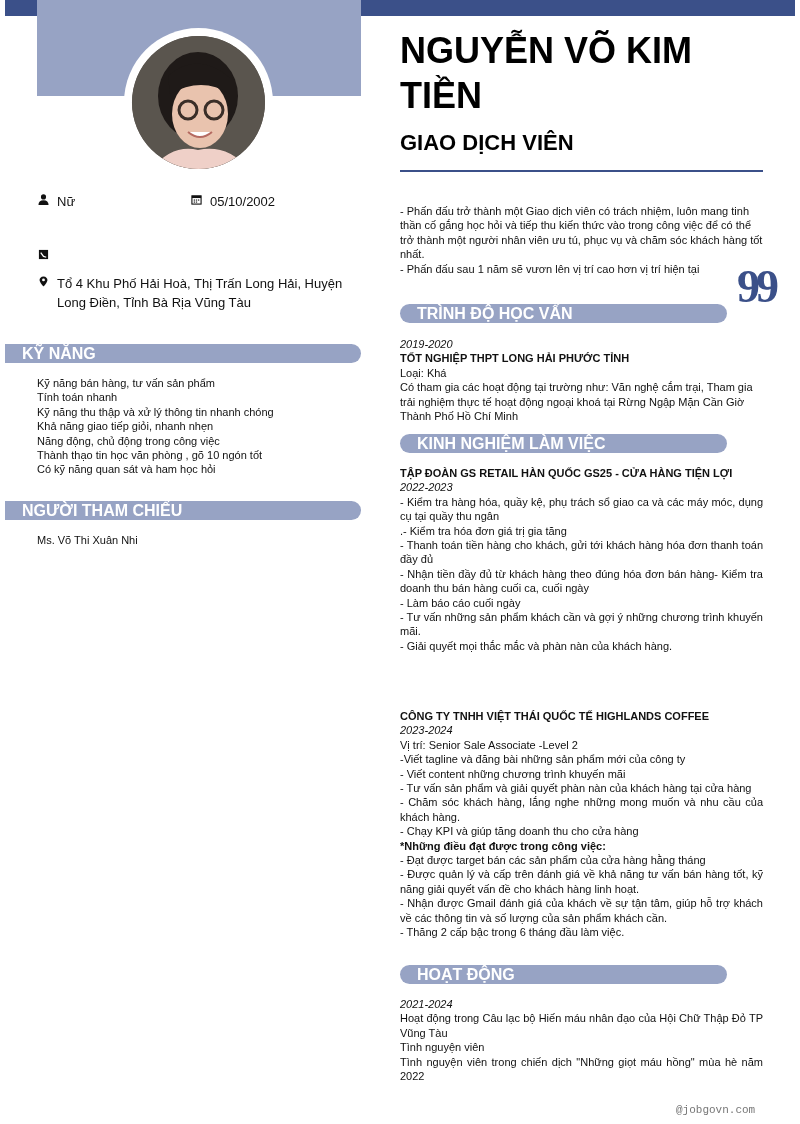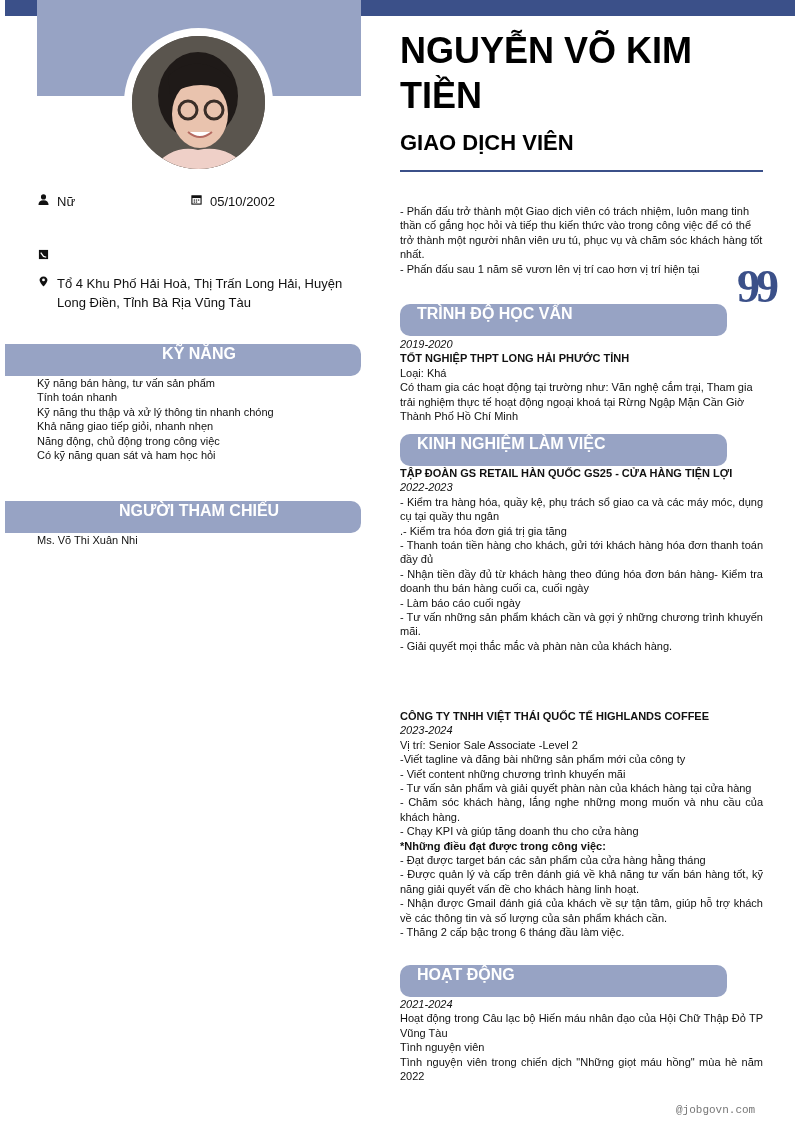--- a/index.html
+++ b/index.html
@@ -12,22 +12,22 @@
   .avatar-ring { position: absolute; left: 124px; top: 28px; width: 149px; height: 149px; border-radius: 50%; background: #ffffff; }
   .avatar { position: absolute; left: 132px; top: 36px; width: 133px; height: 133px; border-radius: 50%; overflow: hidden;
     background: radial-gradient(circle at 50% 45%, #e8c6b4 0 22%, #2a2220 23% 40%, #5c5650 41% 100%); }
   .avatar svg { width: 100%; height: 100%; display: block; }
 
   .info-row { position: absolute; font-size: 13px; color: #111; display: flex; align-items: flex-start; }
   .info-row .icon { width: 12px; height: 14px; margin-right: 8px; display: inline-flex; align-items: center; justify-content: center; flex-shrink: 0; }
   .info-row .icon svg { width: 11px; height: 11px; }
   .info-row .txt { line-height: 19px; }
 
-  .section-bar { position: absolute; background: #97a3c4; color: #fff; font-weight: bold; font-size: 16px; line-height: 19px; height: 32px; }
-  .left-bar { left: 5px; width: 356px; border-radius: 0 10px 10px 0; padding-left: 32px; text-align: center; }
+  .section-bar { position: absolute; background: #97a3c4; color: #fff; font-weight: bold; font-size: 16px; line-height: 19px; height: 19px; }
+  .left-bar { left: 5px; width: 356px; border-radius: 0 10px 10px 0; padding-left: 17px; }
   .right-bar { left: 400px; width: 327px; border-radius: 10px; padding-left: 17px; }
 
   .list-small { position: absolute; font-size: 11px; line-height: 14.4px; color: #111; }
 
   .name { position: absolute; left: 400px; top: 28px; width: 380px; font-size: 36px; font-weight: bold; line-height: 45px; color: #000; }
   .job-title { position: absolute; left: 400px; top: 130px; font-size: 22px; font-weight: bold; color: #000; }
   .divider { position: absolute; left: 400px; top: 170px; width: 363px; height: 2px; background: #3b5089; }
 
   .objective { position: absolute; left: 400px; top: 204px; width: 363px; font-size: 11px; line-height: 14.4px; }
   .quote-icon { position: absolute; left: 737px; top: 264px; font-size: 46px; font-weight: bold; color: #3b5089; line-height: 46px; font-family: Liberation Serif, serif; letter-spacing: -4px; }
@@ -101,20 +101,21 @@
   <span class="txt">Tổ 4  Khu Phố Hải Hoà, Thị Trấn Long Hải, Huyện Long Điền, Tỉnh Bà Rịa Vũng Tàu</span>
 </div>
 
 <div class="section-bar left-bar" style="top:344px;">KỸ NĂNG</div>
 <div class="list-small" style="left:37px; top:376px; width:320px;">
   <div>Kỹ năng bán hàng, tư vấn sản phẩm</div>
   <div>Tính toán nhanh</div>
   <div>Kỹ năng thu thập và xử lý thông tin nhanh chóng</div>
   <div>Khả năng giao tiếp giỏi, nhanh nhẹn</div>
   <div>Năng động, chủ động trong công việc</div>
+  <div>Thành thạo tin học văn phòng , gõ 10 ngón tốt</div>
   <div>Có kỹ năng quan sát và ham học hỏi</div>
 </div>
 
 <div class="section-bar left-bar" style="top:501px;">NGƯỜI THAM CHIẾU</div>
 <div class="list-small" style="left:37px; top:533px; width:320px;">
   <div>Ms. Võ Thi Xuân Nhi</div>
 </div>
 
 <div class="name">NGUYỄN VÕ KIM TIỀN</div>
 <div class="job-title">GIAO DỊCH VIÊN</div>

